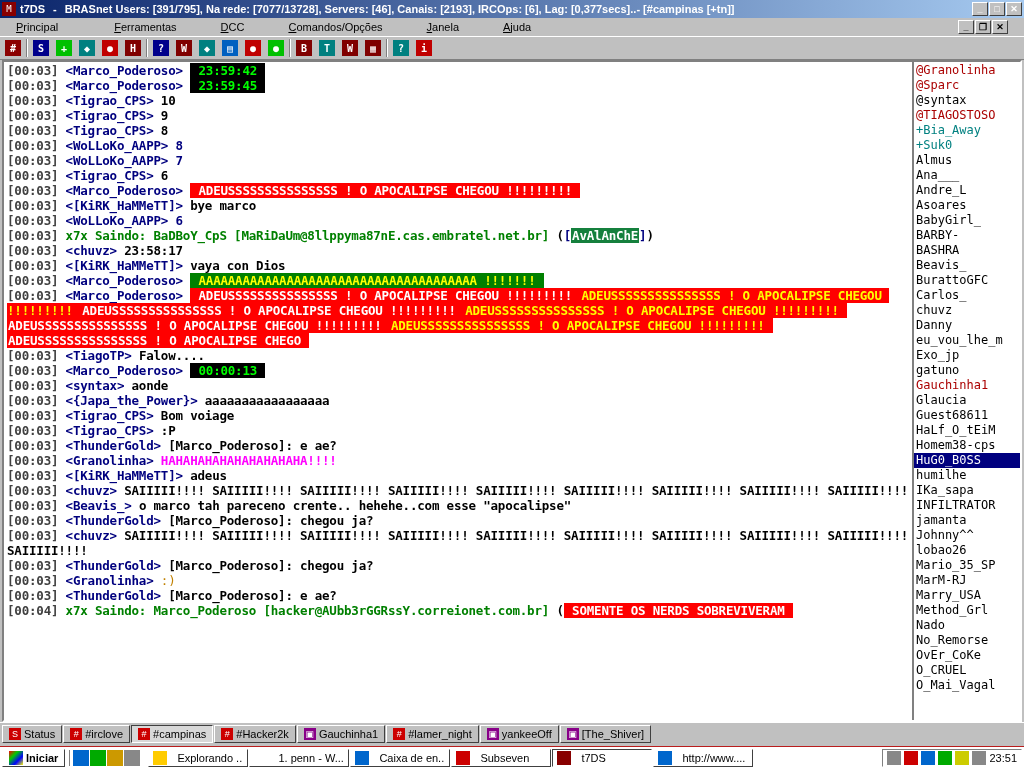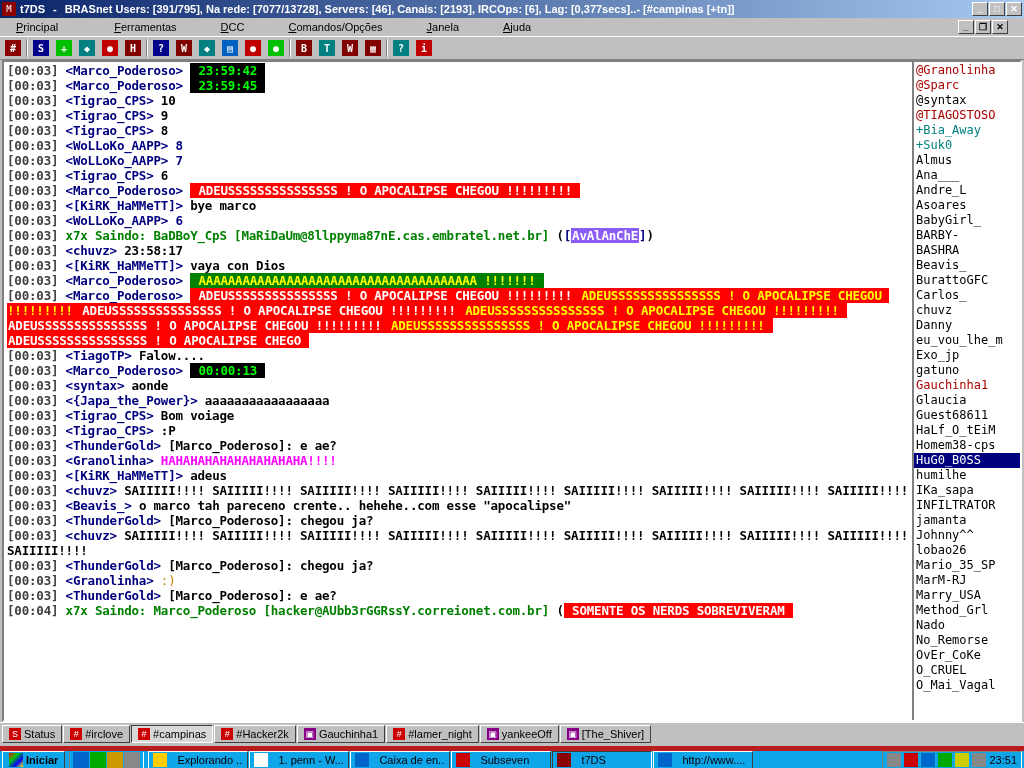--- a/index.html
+++ b/index.html
@@ -21,32 +21,32 @@
 .client { display:flex; background:#fff; height:662px; border:2px solid #808080; border-right-color:#fff; border-bottom-color:#fff; margin:0 2px; }
 .chat { flex:1; overflow:hidden; white-space:pre-wrap; line-height:15px; padding:1px 3px; font-size:12.5px; letter-spacing:-0.2px; }
 .userlist { width:108px; border-left:2px solid #808080; overflow:hidden; background:#fff; line-height:15px; padding-top:1px; }
 .ul-item { padding:0 2px; white-space:nowrap; cursor:default; }
 .ul-op { color:#a00; }
 .ul-teal { color:#008080; }
 .ul-sel { background:#00007f; color:#fff; }
 .ts { color:#404040; font-weight:bold; }
 .nick { color:#00007f; font-weight:bold; }
 .nickg { color:#008000; font-weight:bold; }
-.boxw { background:#8b5cf6; color:#fff; font-weight:bold; padding:0 1px; }
+.boxw { background:#15803d; color:#fff; font-weight:bold; padding:0 1px; }
 .boxg { background:#000; color:#0f0; font-weight:bold; padding:0 1px; }
 .red-block { background:#f00; color:#fff; font-weight:bold; padding:0 1px; }
 .red-block2 { background:#f00; color:#ff0; font-weight:bold; padding:0 1px; }
 .grn-block { background:#008000; color:#ff0; font-weight:bold; padding:0 1px; }
 .pink { color:#f0f; font-weight:bold; }
 .orange { color:#c08000; }
 .switchbar { height:22px; background:#c0c0c0; border-top:1px solid #fff; display:flex; align-items:center; padding:0 2px; gap:1px; }
 .swbtn { height:18px; padding:0 6px; border:1px solid #fff; border-right-color:#404040; border-bottom-color:#404040; background:#c0c0c0; display:flex; align-items:center; font-family:Tahoma,sans-serif; font-size:11px; gap:3px; }
 .swbtn.act { border:1px solid #404040; border-right-color:#fff; border-bottom-color:#fff; background:#d8d8d8; }
 .swic { width:12px; height:12px; display:flex; align-items:center; justify-content:center; font-size:9px; }
-.taskbar { position:absolute; bottom:0; left:0; right:0; height:22px; background:#0ea5e9; border-top:5px solid #b91c1c; display:flex; align-items:center; padding:1px 2px; font-family:Tahoma,sans-serif; font-size:11px; }
+.taskbar { position:absolute; bottom:0; left:0; right:0; height:22px; background:#ffffff; border-top:1px solid #b91c1c; display:flex; align-items:center; padding:1px 2px; font-family:Tahoma,sans-serif; font-size:11px; }
 .startbtn { height:18px; padding:0 6px; border:1px solid #fff; border-right-color:#404040; border-bottom-color:#404040; display:flex; align-items:center; font-weight:bold; gap:3px; }
 .ql { display:flex; gap:1px; margin:0 4px; border-left:1px solid #808080; border-right:1px solid #fff; padding:0 3px; }
 .qlic { width:16px; height:16px; }
 .tasks { display:flex; gap:1px; flex:1; overflow:hidden; }
 .task { height:18px; padding:0 4px; border:1px solid #fff; border-right-color:#404040; border-bottom-color:#404040; display:flex; align-items:center; gap:10px; min-width:0; overflow:hidden; white-space:nowrap; flex:1; max-width:100px; }
 .task.act { border:1px solid #404040; border-right-color:#fff; border-bottom-color:#fff; }
 .tray { border:1px solid #808080; border-right-color:#fff; border-bottom-color:#fff; height:18px; display:flex; align-items:center; padding:0 4px; gap:3px; }
 .tric { width:14px; height:14px; }
 .clock { }
 </style>

